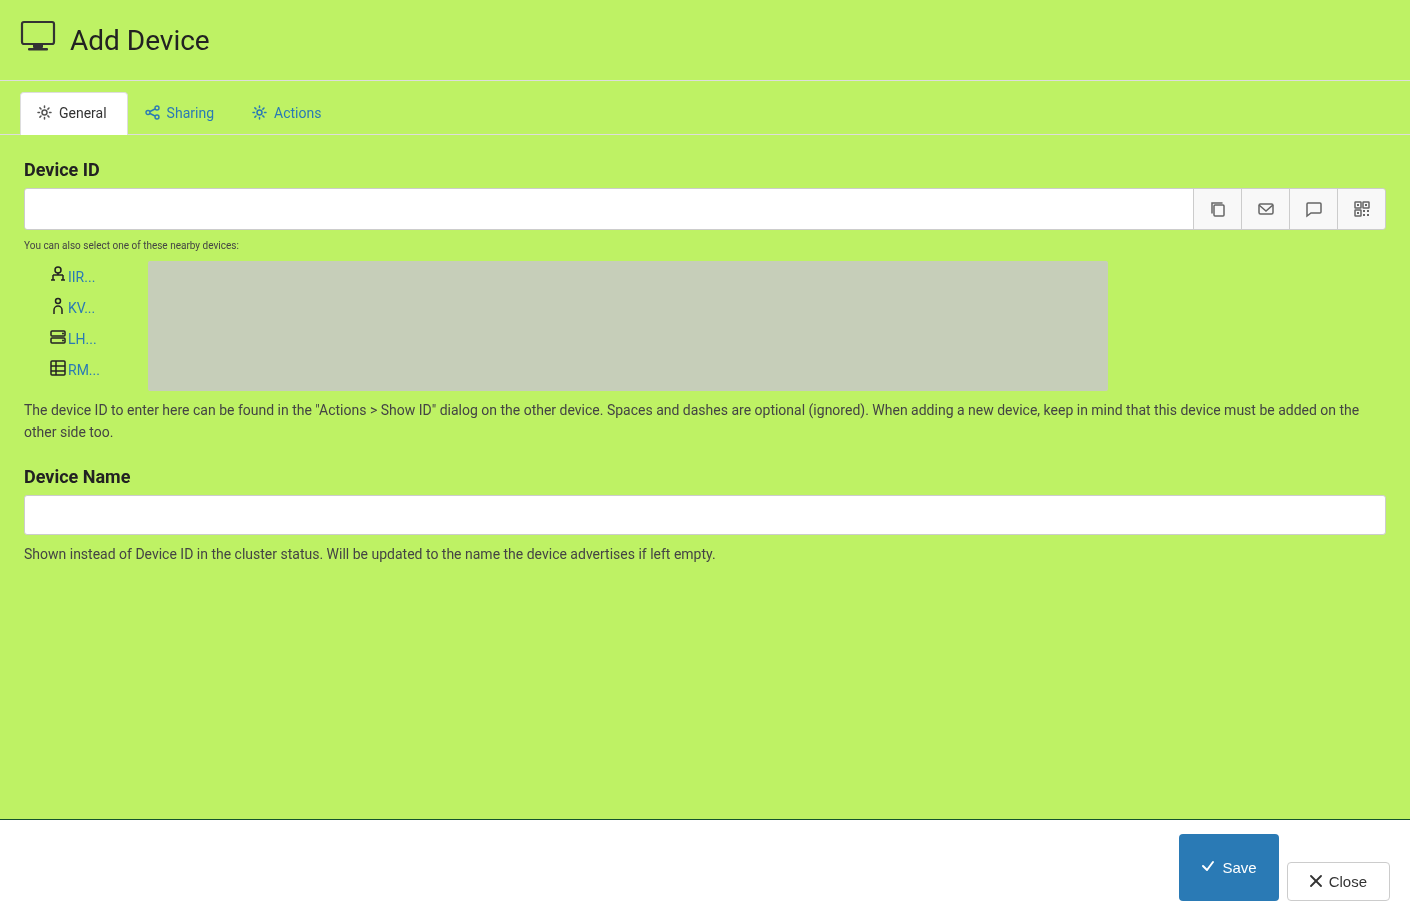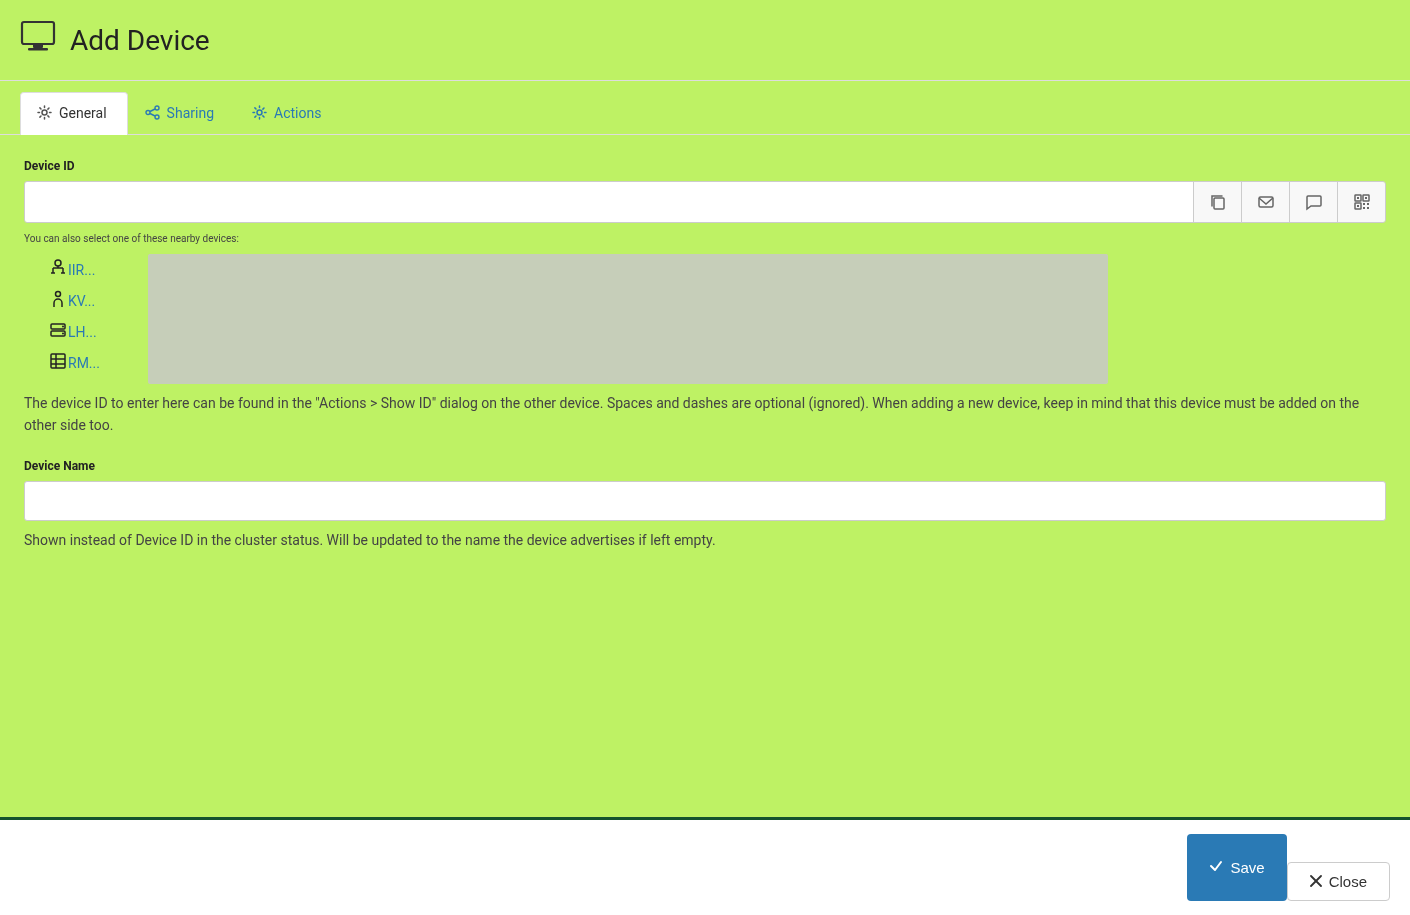--- a/index.html
+++ b/index.html
@@ -62,21 +62,21 @@
       color: #2a7ab5;
     }
     .tab-icon {
       font-size: 14px;
     }
     .content {
       padding: 24px 24px 80px 24px;
     }
     .field-label {
       font-weight: 700;
-      font-size: 12px;
+      font-size: 18px;
       margin-bottom: 8px;
       color: #222;
     }
     .device-id-row {
       display: flex;
       align-items: stretch;
       border: 1px solid #ccc;
       border-radius: 3px;
       overflow: hidden;
       margin-bottom: 10px;
@@ -148,22 +148,23 @@
       margin-bottom: 8px;
     }
     .footer-bar {
       position: absolute;
       bottom: 0;
       right: 0;
       width: 100%;
       padding: 14px 20px;
       display: flex;
       justify-content: flex-end;
+      gap: 8px;
       background: #fff;
-      border-top: 3px solid #14532d;
+      border-top: 1px solid #14532d;
     }
     .btn-save {
       display: flex;
       align-items: center;
       gap: 7px;
       background: #2a7ab5;
       color: #fff;
       border: none;
       border-radius: 4px;
       padding: 10px 22px;

